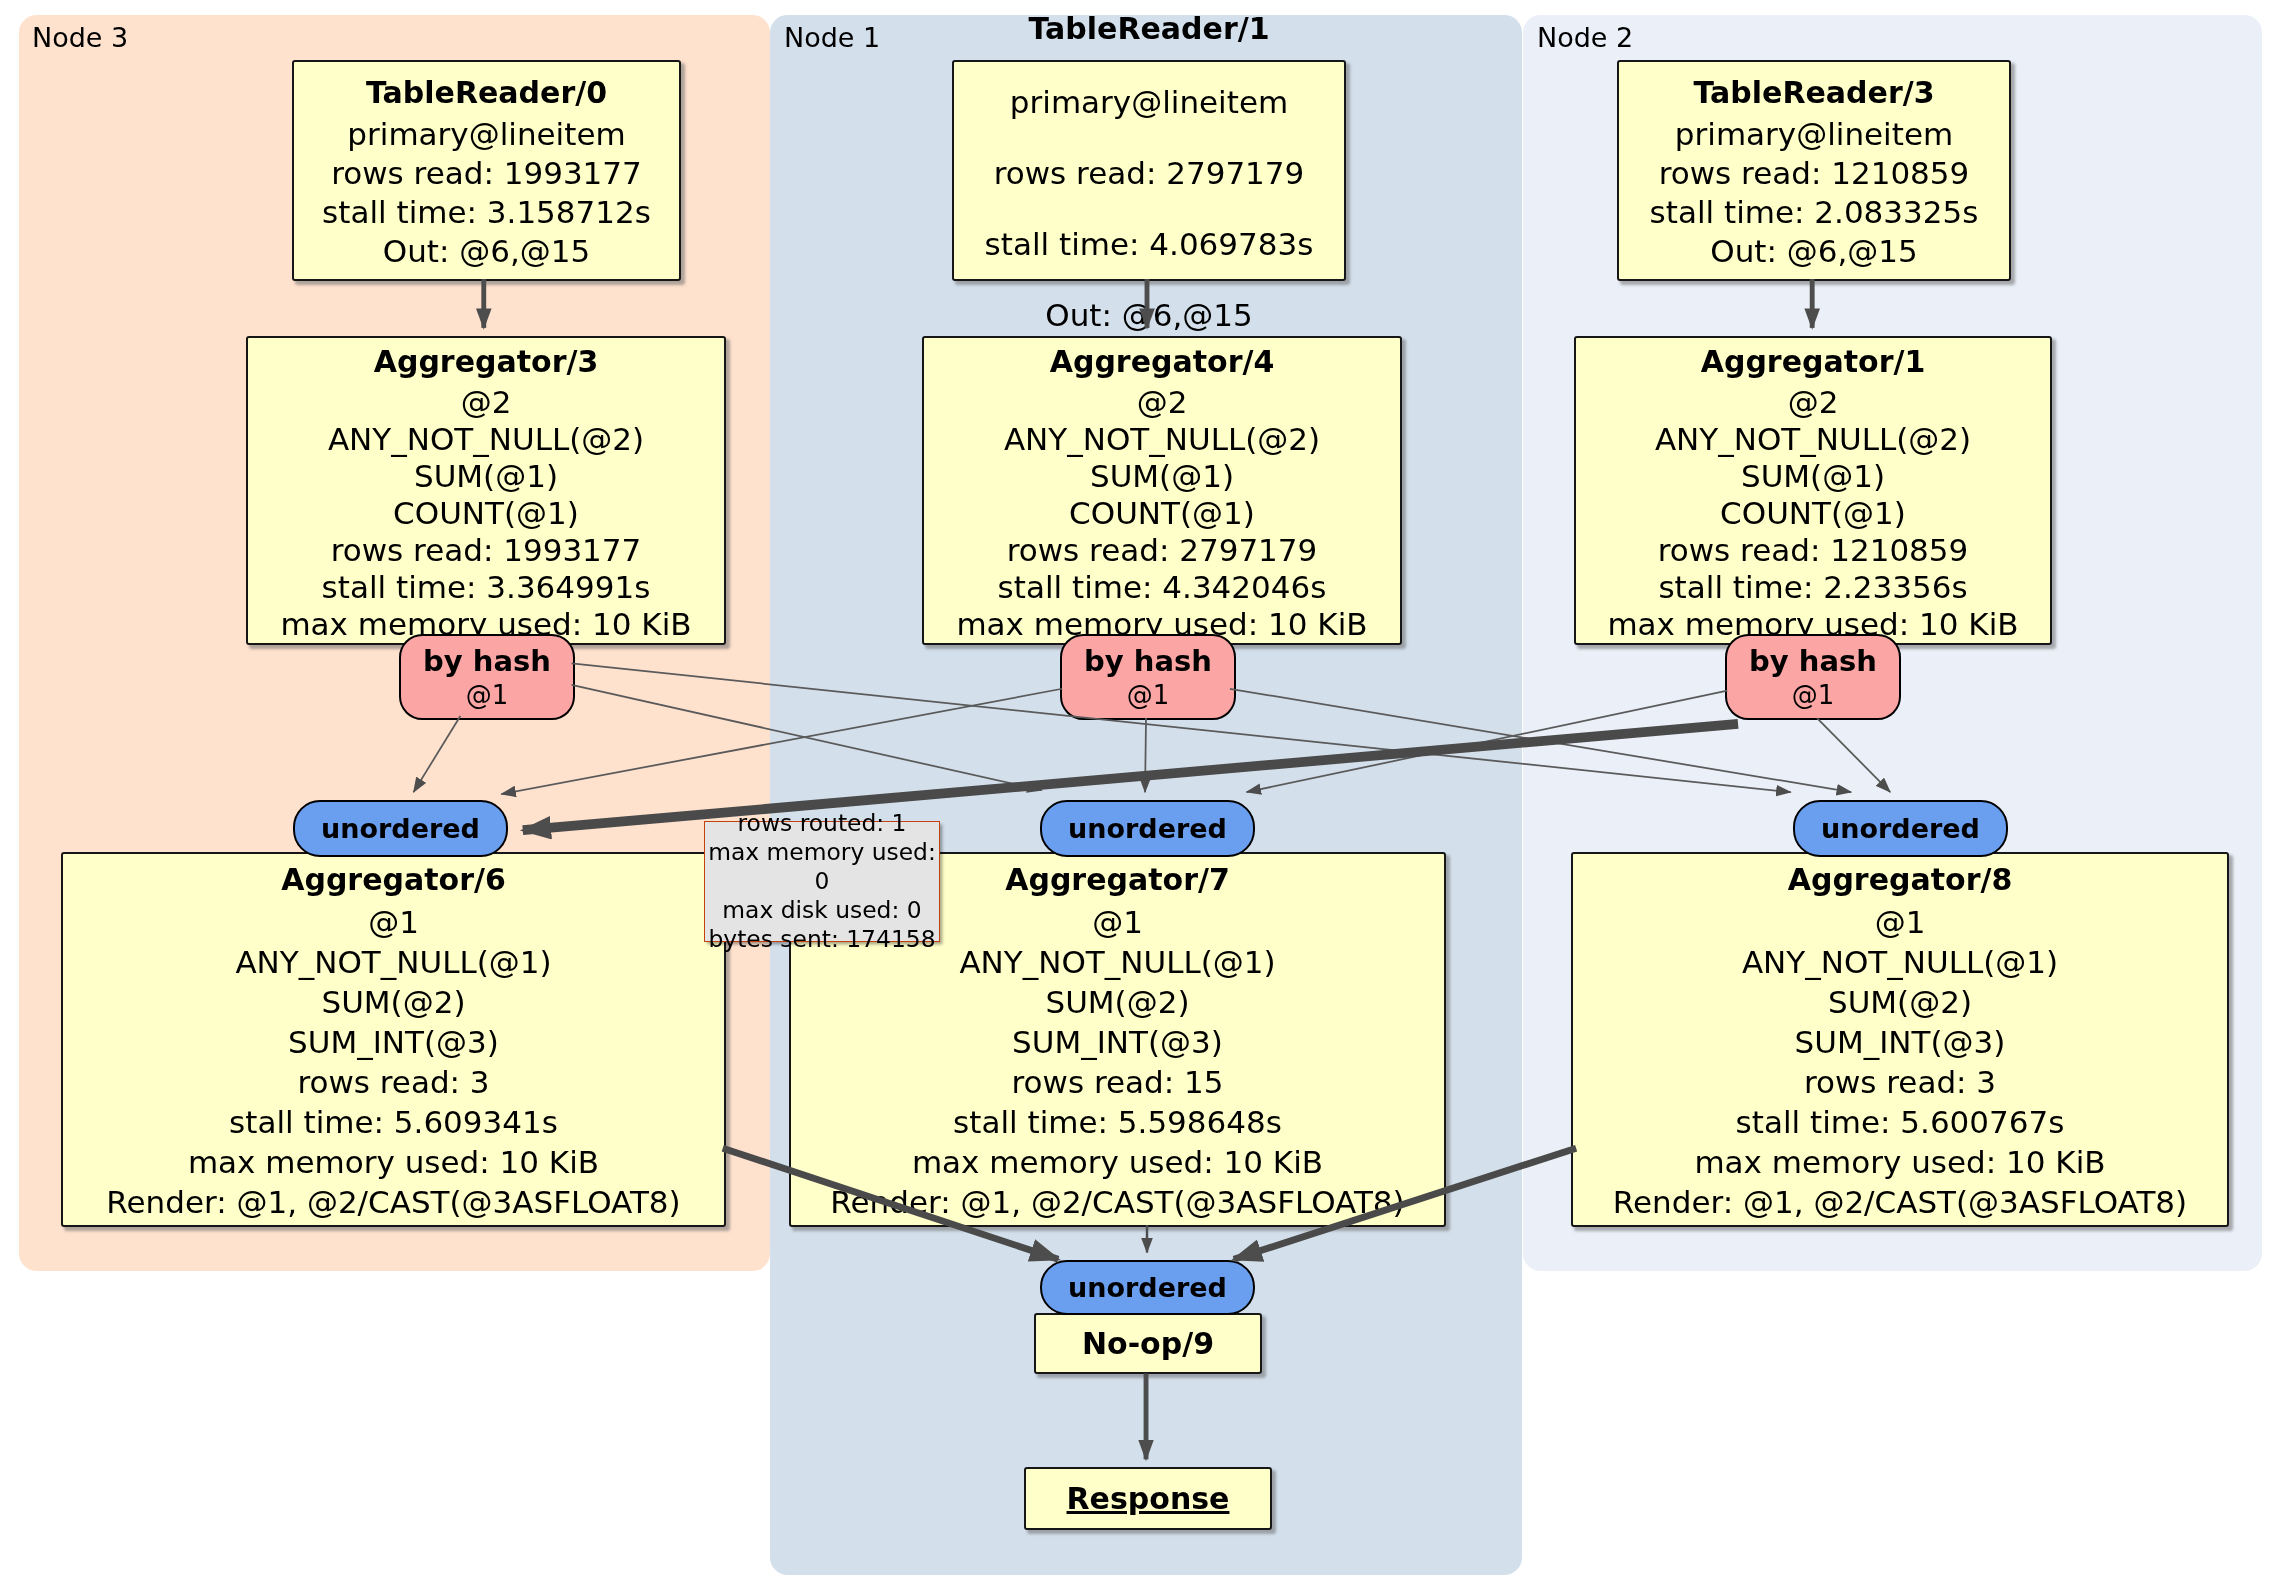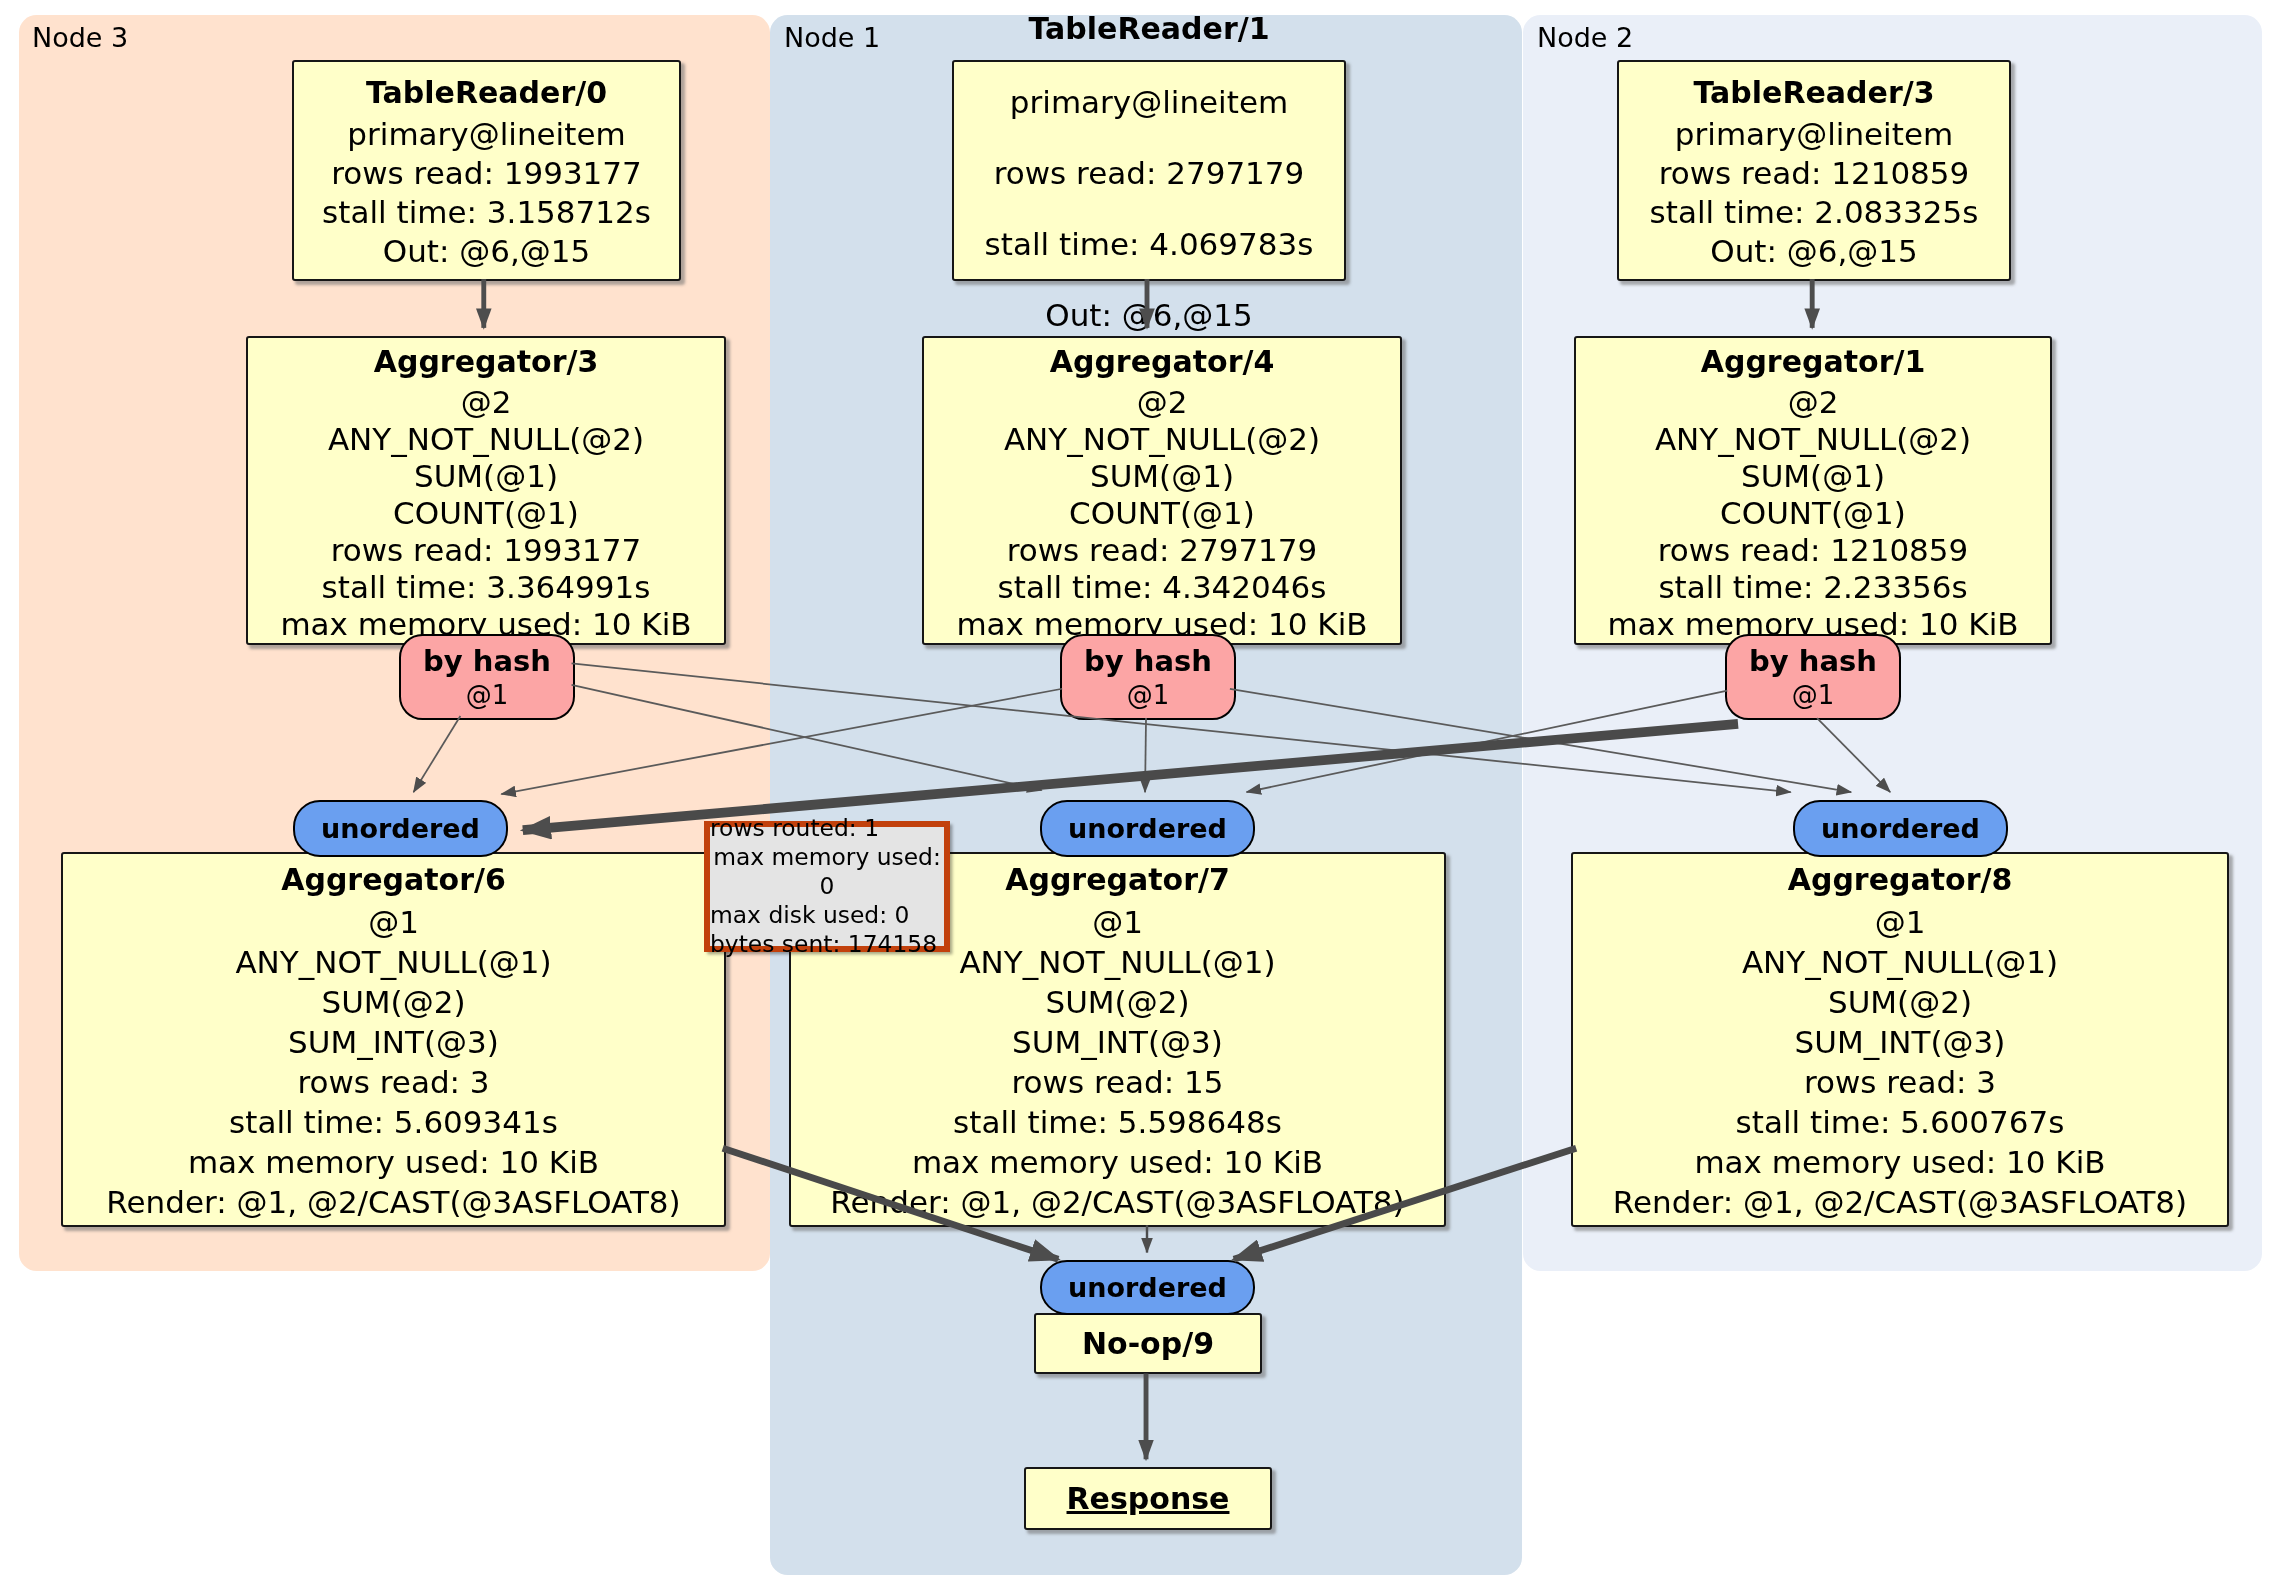--- a/index.html
+++ b/index.html
@@ -25,23 +25,23 @@
   }
   .router .rlabel{font-weight:bold;font-size:29px;line-height:37px;}
   .router .rsub{font-size:26px;line-height:31px;}
   .sync{
     position:absolute;z-index:20;background:#6A9FF0;border:2.9px solid #000;border-radius:27px;
     display:flex;align-items:center;justify-content:center;text-align:center;
     font-weight:bold;font-size:27px;white-space:nowrap;
   }
   .edges{position:absolute;left:0;top:0;z-index:30;pointer-events:none;}
   .tooltip{
-    position:absolute;z-index:40;background:#E4E4E4;border:6px solid #c2410c;
+    position:absolute;z-index:40;background:#E4E4E4;border:1px solid #c2410c;
     box-shadow:2.9px 2.9px 2.9px rgba(0,0,0,0.35);
-    display:flex;flex-direction:column;align-items:flex-start;justify-content:center;text-align:center;
+    display:flex;flex-direction:column;align-items:center;justify-content:center;text-align:center;
     font-size:23.4px;line-height:29px;
   }
 </style>
 </head>
 <body>
 
 <div class="stage">
 
   <div class="panel" style="left:18.5px;top:14.6px;width:751px;height:1256px;background:#FFE2CE;"></div>
   <div class="panel" style="left:770px;top:14.6px;width:752px;height:1560px;background:#D3E0EC;"></div>

